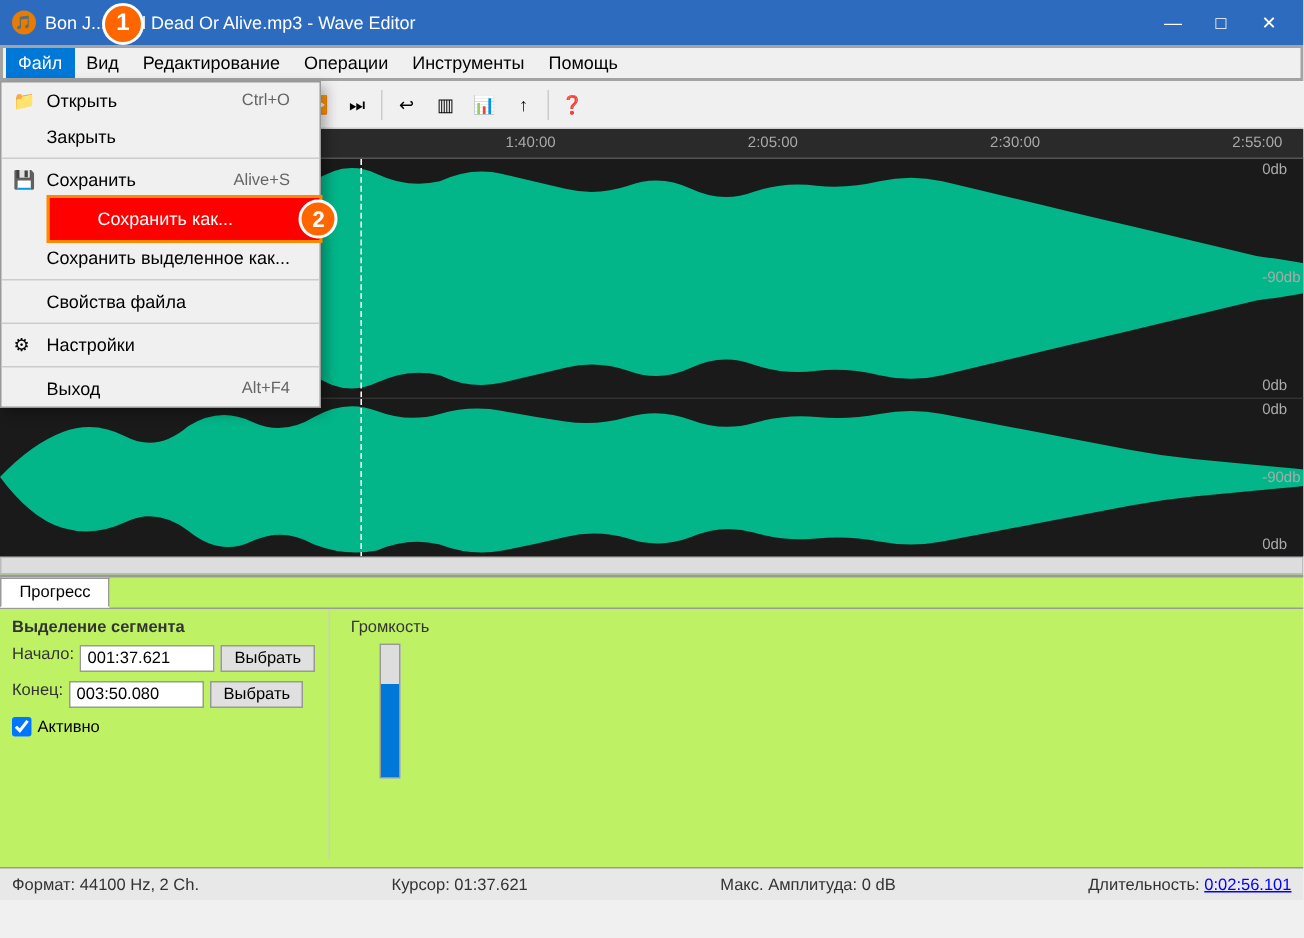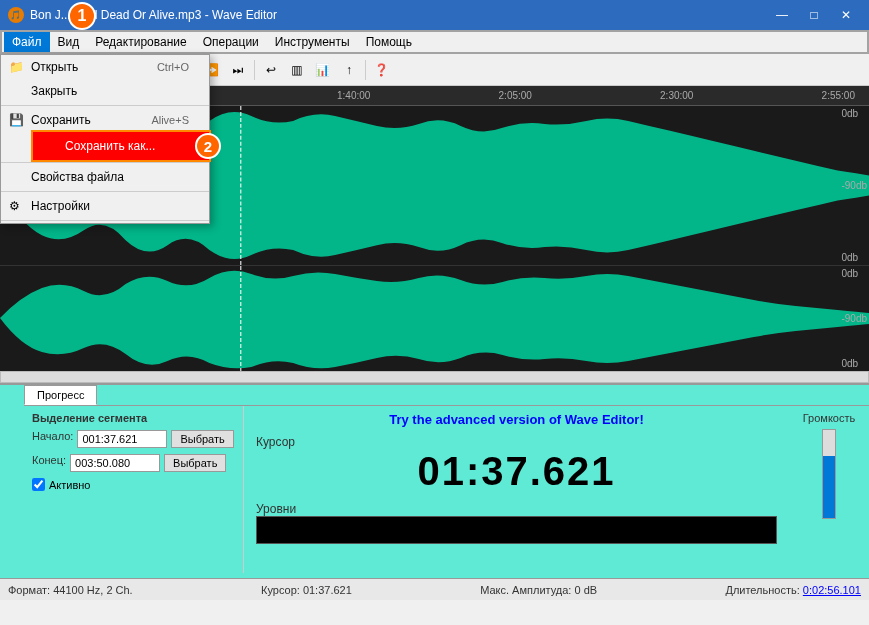--- a/index.html
+++ b/index.html
@@ -151,24 +151,23 @@
       justify-content: center;
       z-index: 300;
       border: 2px solid white;
       right: -14px;
       top: 50%;
       transform: translateY(-50%);
     }
 
     
     .bottom-panel {
-      background: #5eead4;
+      background: #bef264;
       border-top: 2px solid #999;
       height: 195px;
-      padding-left: 24px;
     }
     .bottom-tabs {
       display: flex;
       border-bottom: 1px solid #999;
     }
     .bottom-tab {
       padding: 3px 12px;
       border: 1px solid #999;
       border-bottom: none;
       cursor: pointer;
@@ -422,31 +421,20 @@
         <span class="field-label">Конец:</span>
         <input class="field-input" type="text" value="003:50.080" style="">
         <button class="field-btn">Выбрать</button>
       </div>
       <div class="checkbox-row">
         <input type="checkbox" checked="" style="">
         <span>Активно</span>
       </div>
     </div>
 
-    <div class="bottom-center">
-      <div class="promo-text">Try the advanced version of Wave Editor!</div>
-      <div style="align-self:flex-start;">
-        <span class="cursor-label">Курсор</span>
-      </div>
-      <div class="time-display">01:37.621</div>
-      <div style="align-self:flex-start; width:100%;">
-        <span class="levels-label">Уровни</span>
-        <div class="levels-bar"></div>
-      </div>
-    </div>
 
     <div class="bottom-right">
       <span class="volume-label">Громкость</span>
       <div class="volume-slider-container">
         <div class="volume-track">
           <div class="volume-fill"></div>
         </div>
       </div>
     </div>
   </div>
@@ -478,24 +466,31 @@
       <span>Сохранить</span>
       <span class="shortcut">Alive+S</span>
     </div>
     <div class="dropdown-item highlighted" style="position:relative;margin-left:32px;">
       <span>Сохранить как...</span>
 
       <div class="step2-circle">
         <span>2</span>
       </div>
     </div>
+    <div class="dropdown-item">
+      <span>Сохранить выделенное как...</span>
+    </div>
     <div class="dropdown-separator"></div>
     <div class="dropdown-item">
       <span>Свойства файла</span>
     </div>
     <div class="dropdown-separator"></div>
     <div class="dropdown-item">
       <span class="dropdown-item-icon">⚙</span>
       <span>Настройки</span>
     </div>
     <div class="dropdown-separator"></div>
+    <div class="dropdown-item">
+      <span>Выход</span>
+      <span class="shortcut">Alt+F4</span>
+    </div>
   </div>
 </div>
 
 </body></html>

